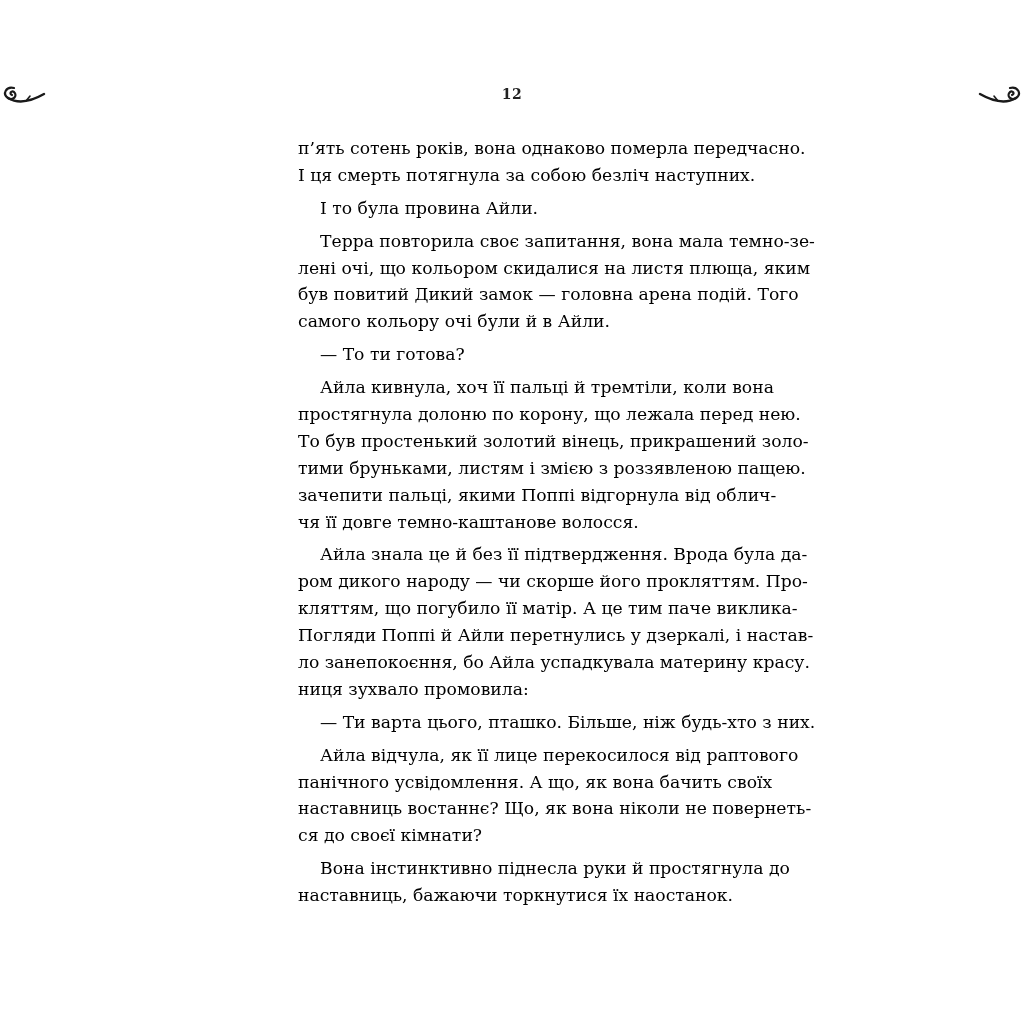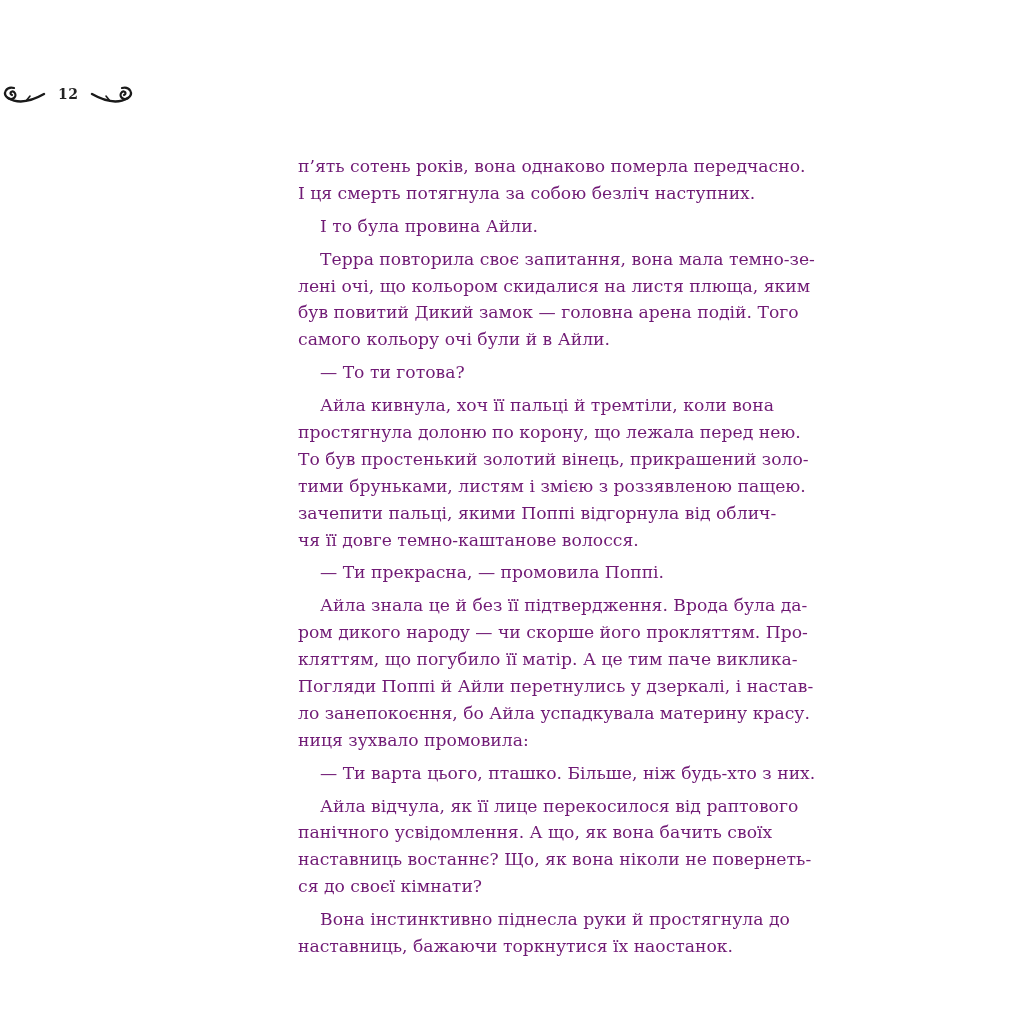--- a/index.html
+++ b/index.html
@@ -13,45 +13,45 @@
       position: relative;
       overflow: hidden;
     }
     .page-header {
       position: absolute;
       top: 80px;
       left: 0;
       width: 1024px;
       height: 28px;
       display: flex;
-      justify-content: flex-start;
+      justify-content: space-between;
       align-items: center;
       gap: 10px;
     }
     .ornament {
       width: 48px;
       height: 24px;
       display: block;
     }
     .page-number {
       font-family: "DejaVu Serif", serif;
       font-size: 14px;
       font-weight: bold;
       color: #222;
       letter-spacing: 0.5px;
     }
     .text-block {
       position: absolute;
-      top: 153px;
+      top: 135px;
       left: 298px;
       width: 462px;
       font-family: "DejaVu Serif", serif;
       font-size: 17.2px;
       line-height: 26.9px;
-      color: #701a75;
+      color: #000000;
       text-align: justify;
       text-align-last: left;
     }
     .line {
       display: block;
       white-space: nowrap;
       height: 26.9px;
     }
     .line.justify {
       text-align: justify;
@@ -87,21 +87,20 @@
     <span class="line justify">лені очі, що кольором скидалися на листя плюща, яким</span>
     <span class="line justify">був повитий Дикий замок — головна арена подій. Того</span>
     <span class="line">самого кольору очі були й в Айли.</span>
     <span class="line indent">— То ти готова?</span>
     <span class="line indent justify">Айла кивнула, хоч її пальці й тремтіли, коли вона</span>
     <span class="line justify">простягнула долоню по корону, що лежала перед нею.</span>
     <span class="line justify">То був простенький золотий вінець, прикрашений золо-</span>
     <span class="line justify">тими бруньками, листям і змією з роззявленою пащею.</span>
     <span class="line justify">зачепити пальці, якими Поппі відгорнула від облич-</span>
     <span class="line">чя її довге темно-каштанове волосся.</span>
-    <span class="line indent">— Ти прекрасна, — промовила Поппі.</span>
     <span class="line indent justify">Айла знала це й без її підтвердження. Врода була да-</span>
     <span class="line justify">ром дикого народу — чи скорше його прокляттям. Про-</span>
     <span class="line justify">кляттям, що погубило її матір. А це тим паче виклика-</span>
     <span class="line justify">Погляди Поппі й Айли перетнулись у дзеркалі, і настав-</span>
     <span class="line justify">ло занепокоєння, бо Айла успадкувала материну красу.</span>
     <span class="line">ниця зухвало промовила:</span>
     <span class="line indent justify">— Ти варта цього, пташко. Більше, ніж будь-хто з них.</span>
     <span class="line indent justify">Айла відчула, як її лице перекосилося від раптового</span>
     <span class="line justify">панічного усвідомлення. А що, як вона бачить своїх</span>
     <span class="line justify">наставниць востаннє? Що, як вона ніколи не повернеть-</span>

